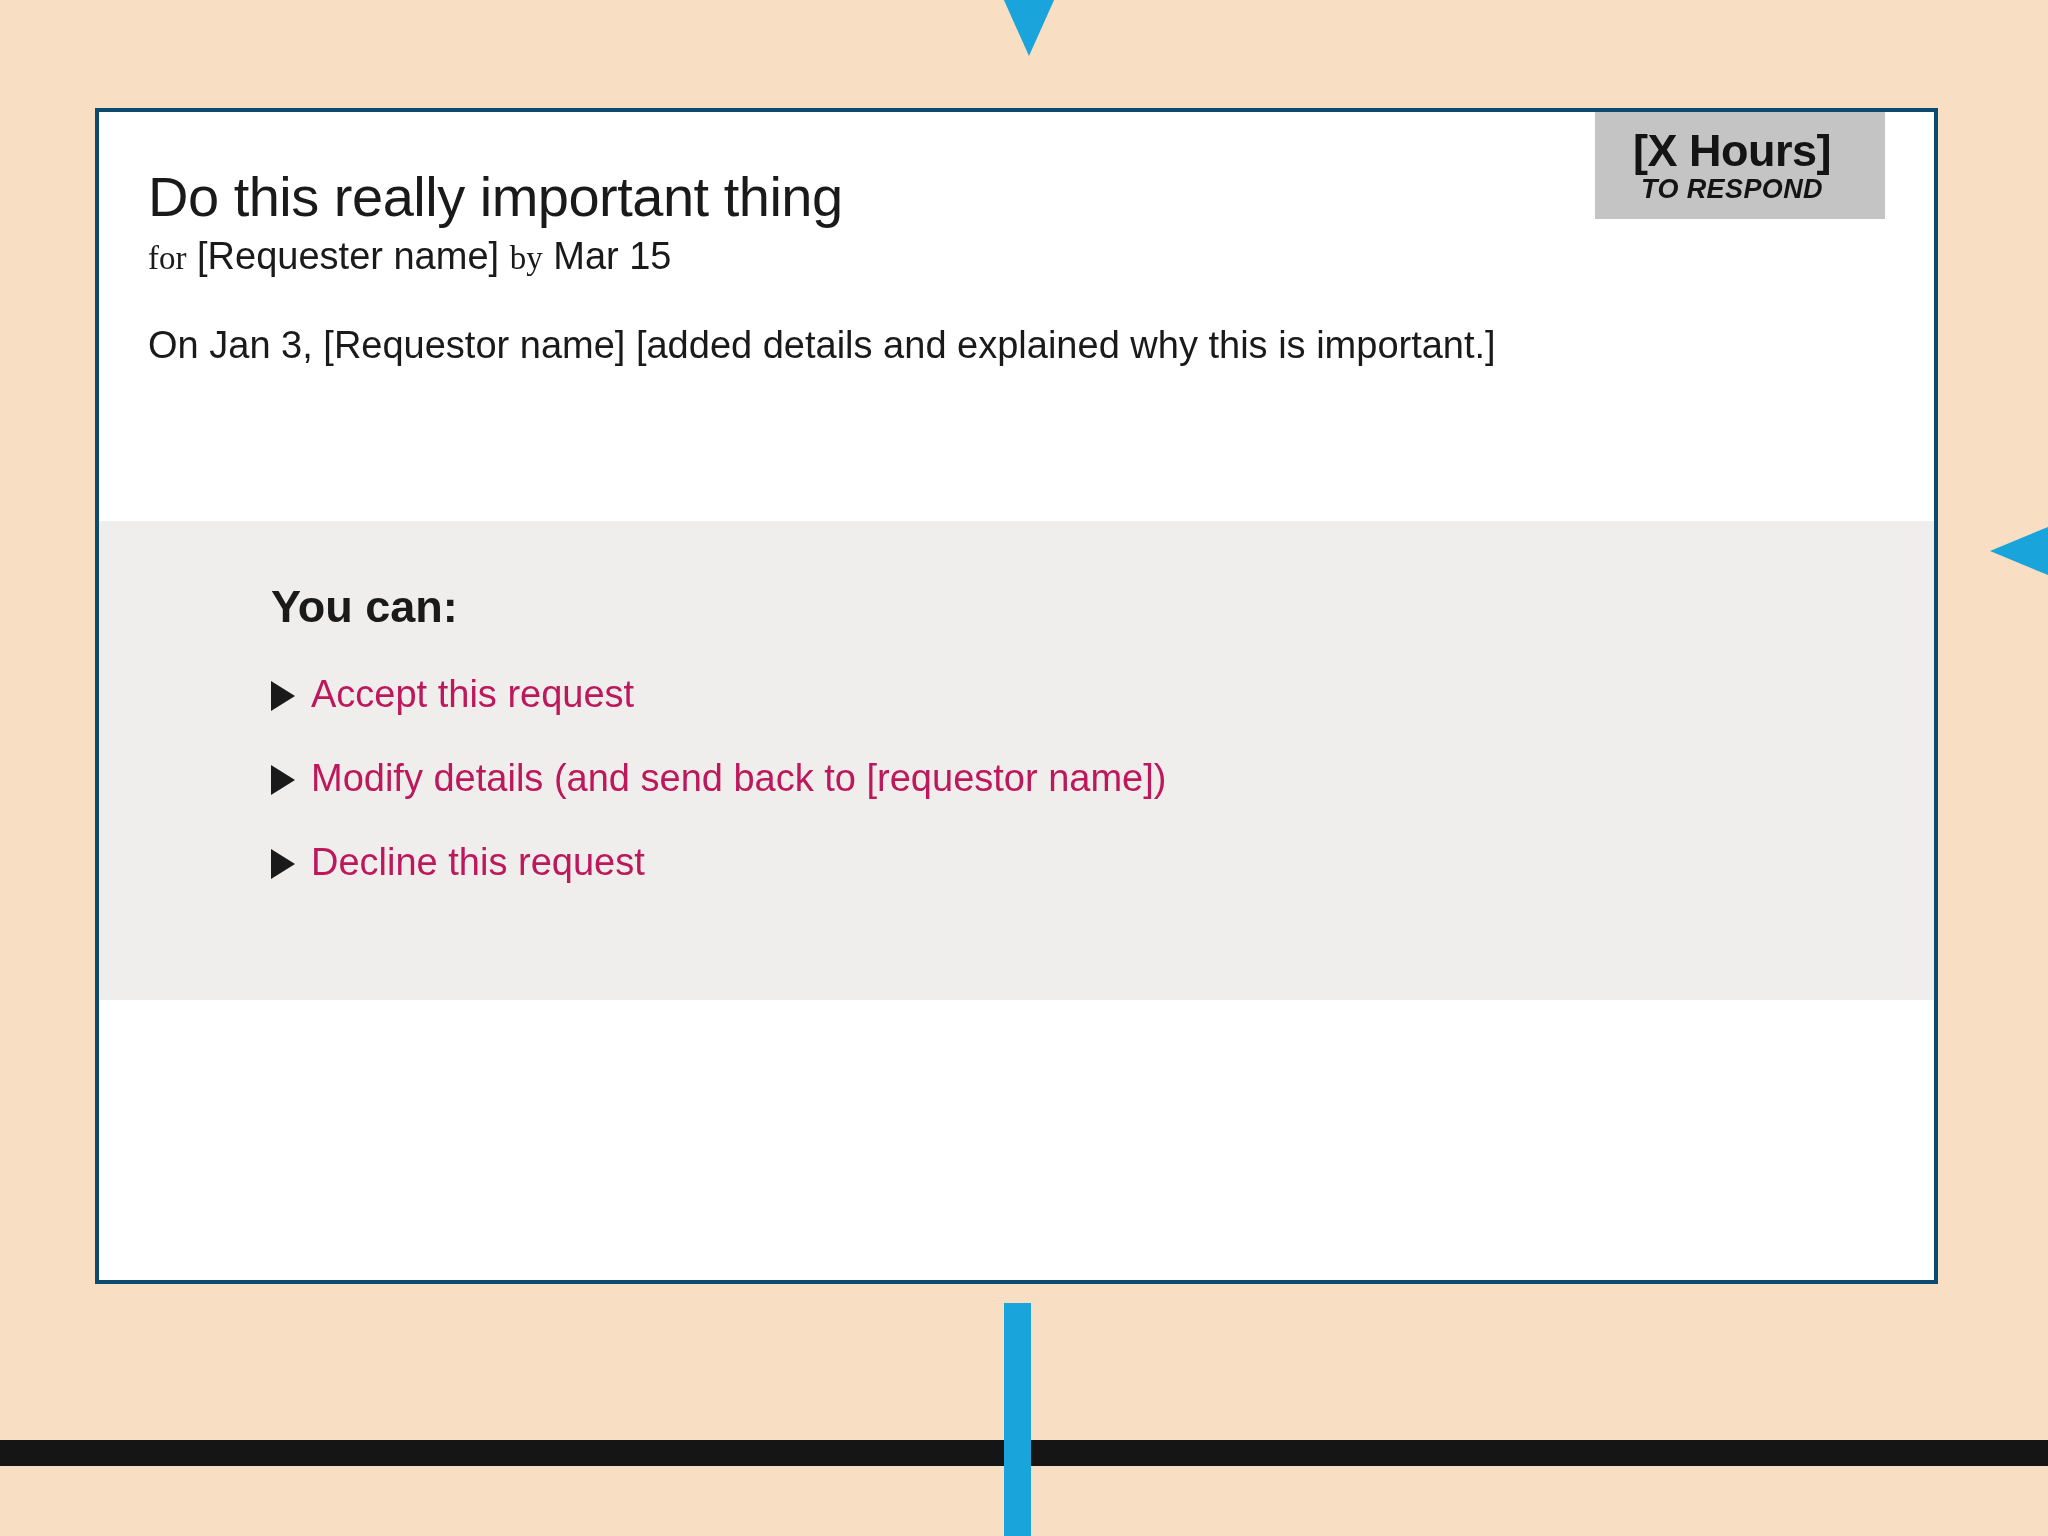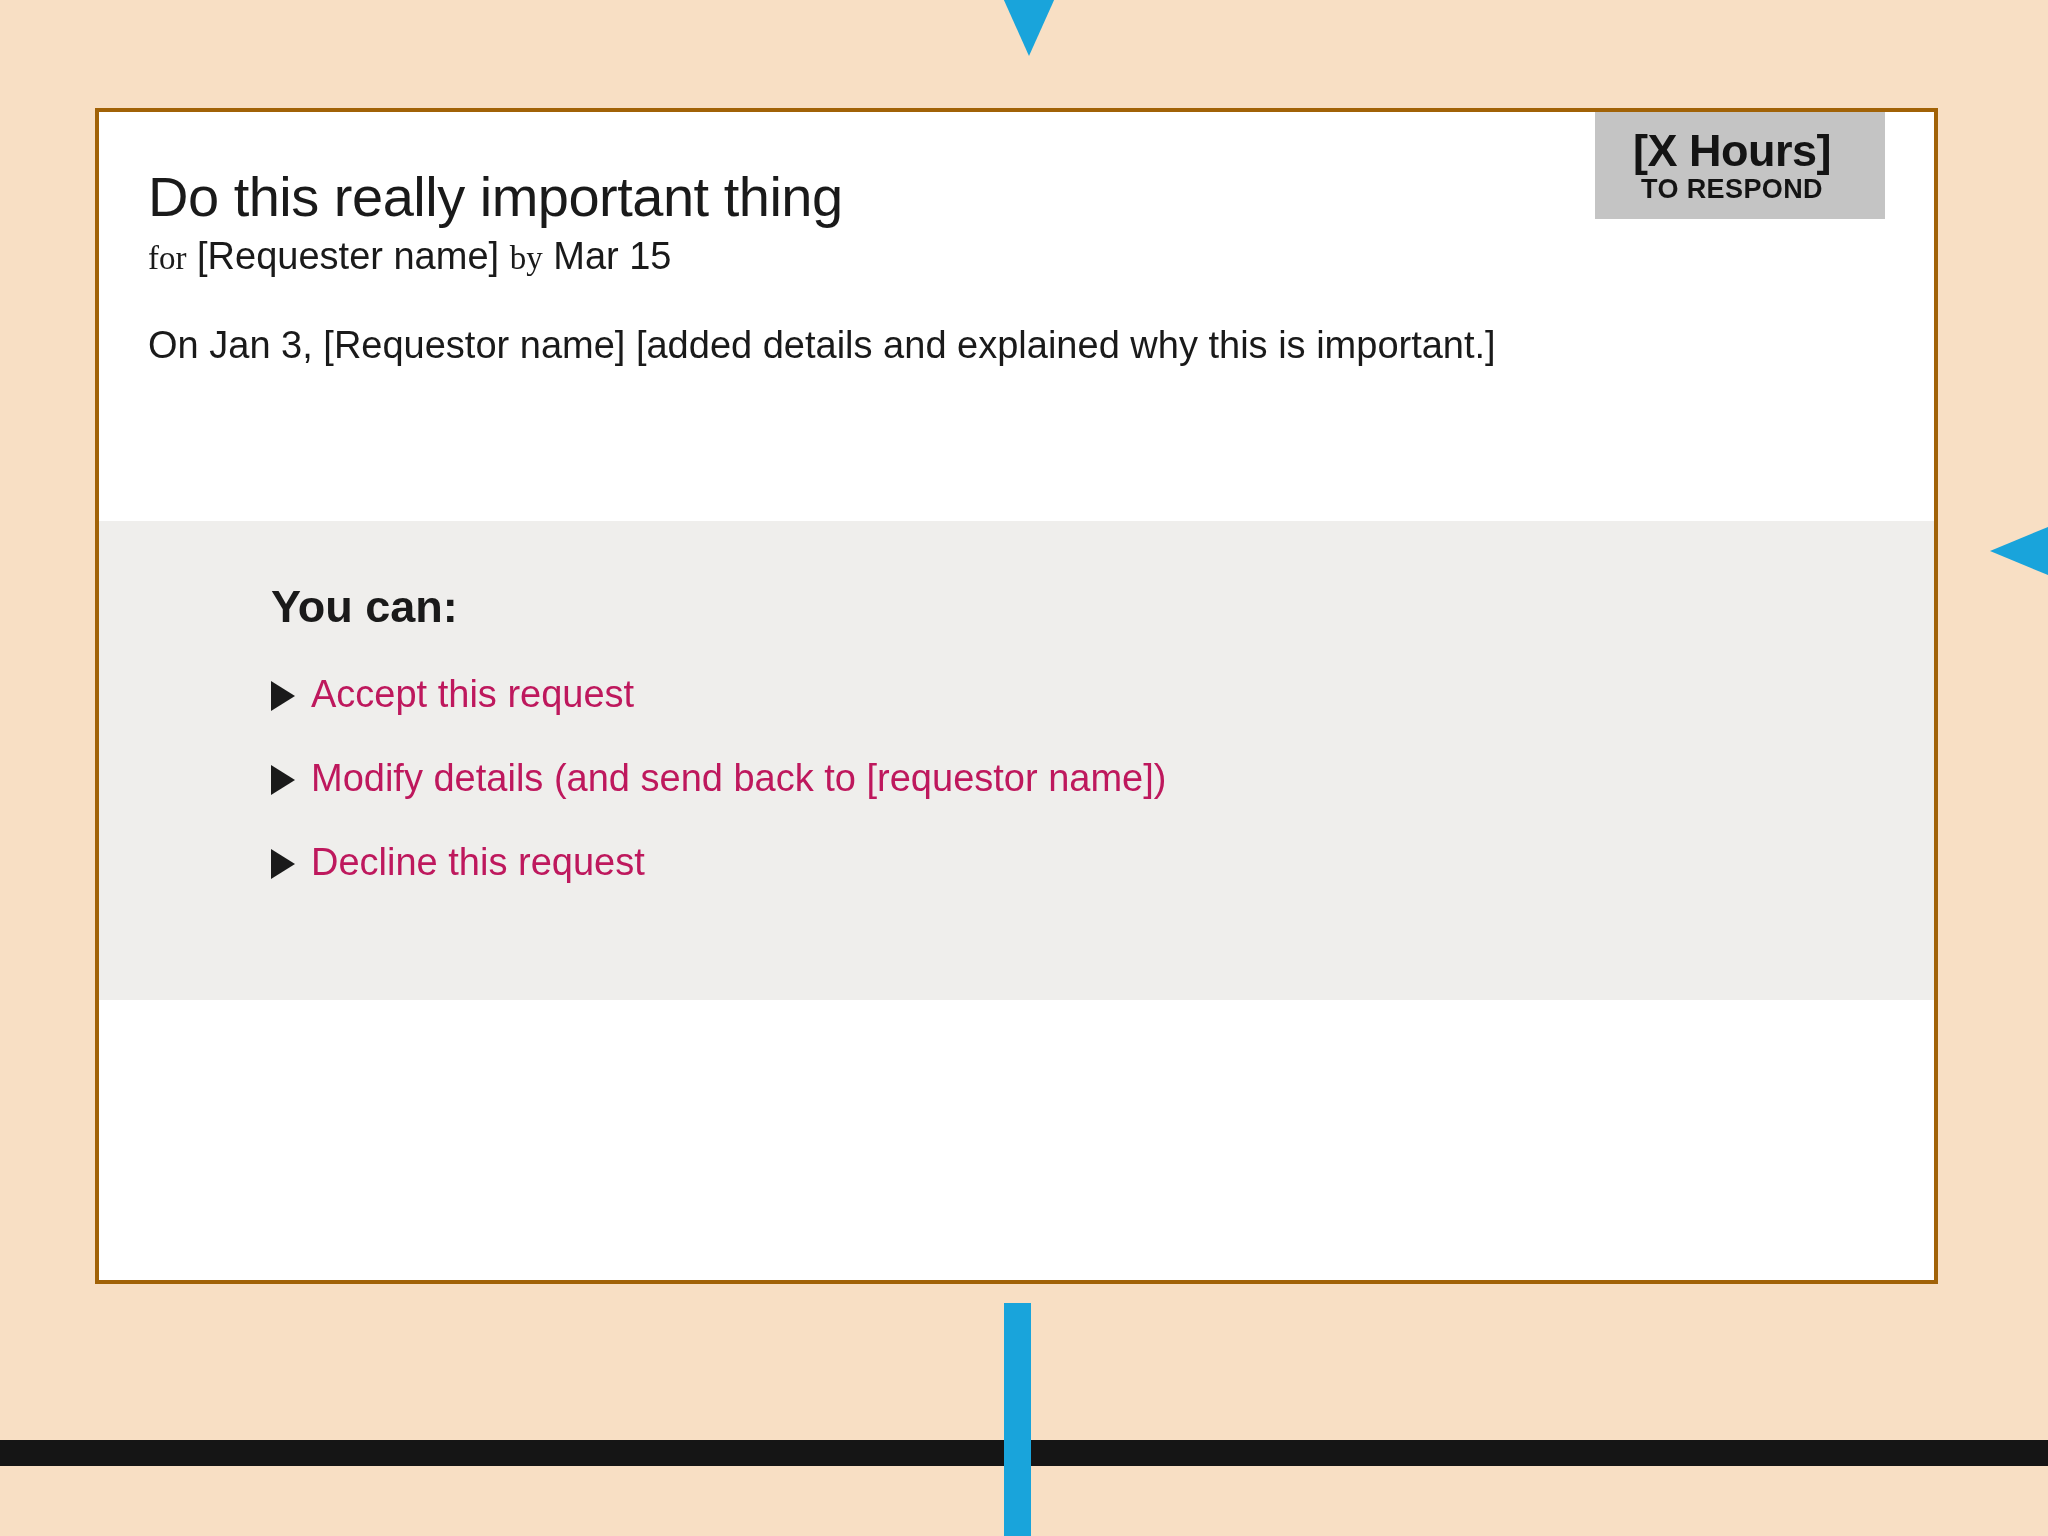--- a/index.html
+++ b/index.html
@@ -63,21 +63,21 @@
   }
 
   
   #card {
     position: absolute;
     left: 95px;
     top: 108px;
     width: 1843px;
     height: 1176px;
     background: #FFFFFF;
-    border: 4px solid #a16207;
+    border: 4px solid #0c4a6e;
     box-sizing: border-box;
   }
 
   .card-top {
     position: relative;
     height: 409px;
     background: #FFFFFF;
     box-sizing: border-box;
   }
 
@@ -125,20 +125,21 @@
     white-space: nowrap;
   }
   .badge-sub {
     font-size: 27px;
     font-weight: bold;
     color: #141414;
     line-height: 1.1;
     letter-spacing: 0.4px;
     margin-top: 2px;
     white-space: nowrap;
+    font-style: italic;
   }
 
   .body-text {
     position: absolute;
     left: 49px;
     top: 212px;
     font-size: 38px;
     font-weight: 400;
     color: #1A1A1A;
     white-space: nowrap;

